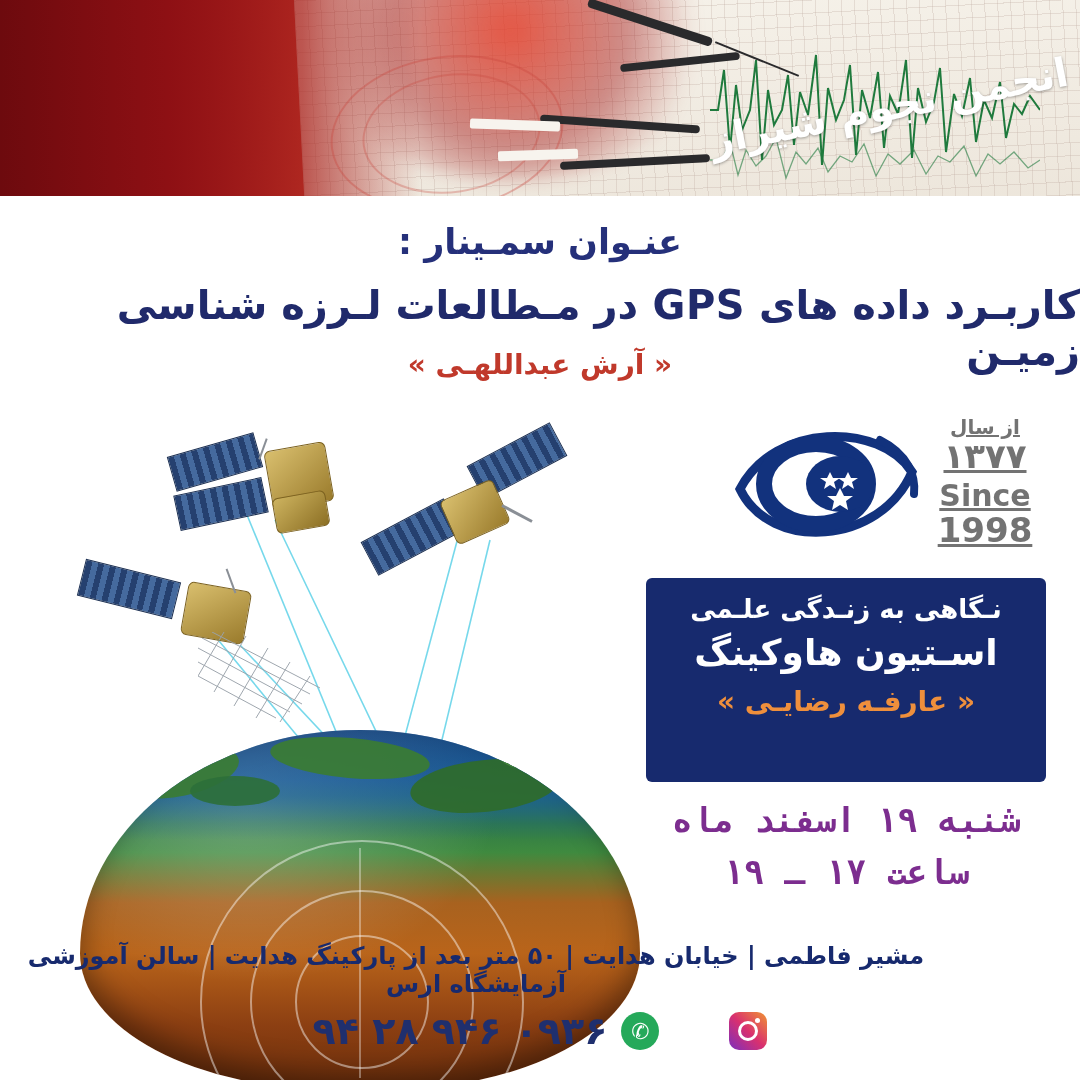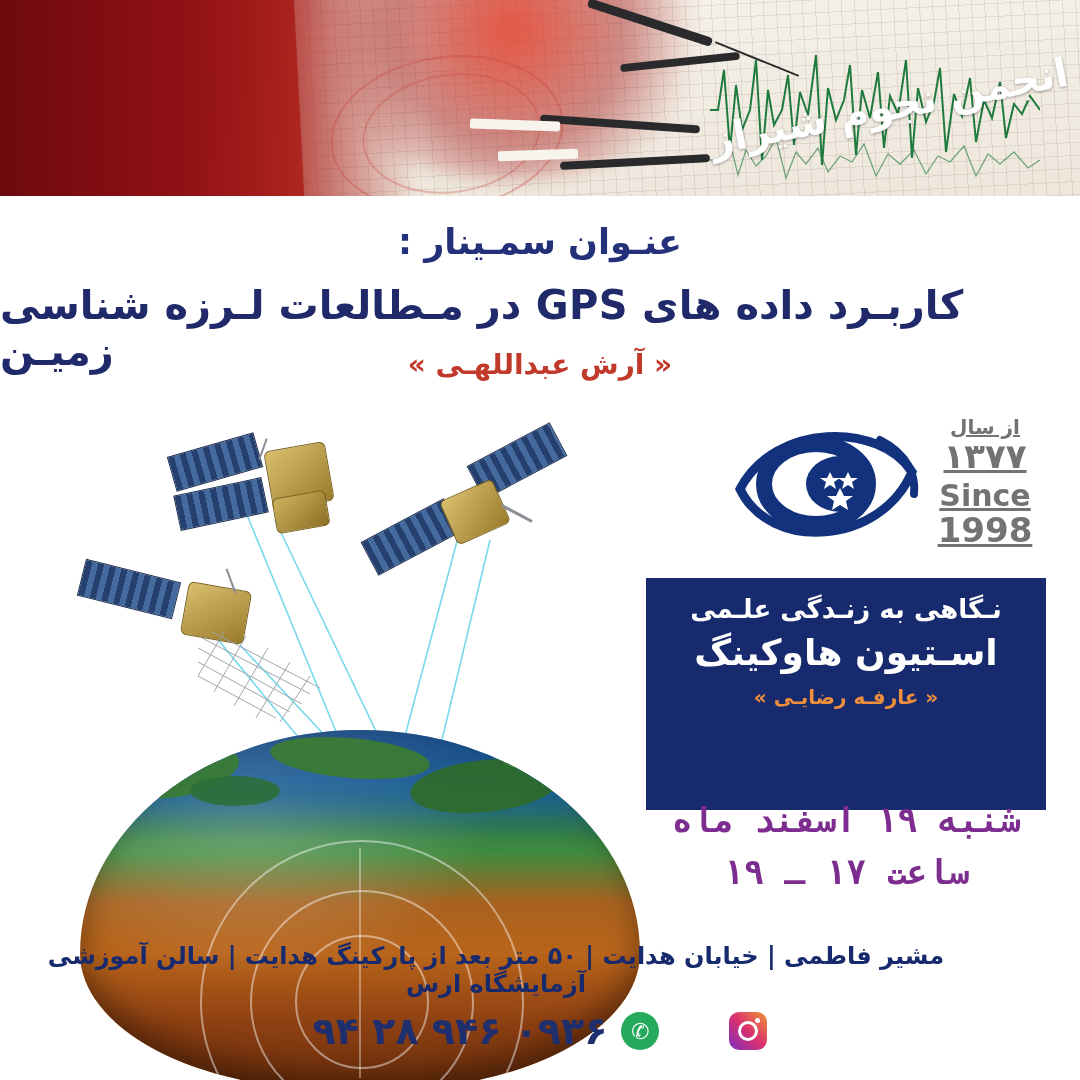--- a/index.html
+++ b/index.html
@@ -126,21 +126,21 @@
     font-size: 35px;
     font-weight: 700;
     color: #25307a;
     letter-spacing: 2px;
   }
   .seminar-title {
     position: absolute;
     top: 282px;
     left: 0;
     width: 1080px;
-    text-align: left;
+    text-align: right;
     font-size: 40px;
     font-weight: 700;
     color: #202a6b;
     letter-spacing: 0.5px;
   }
   .seminar-speaker {
     position: absolute;
     top: 348px;
     left: 0;
     width: 1080px;
@@ -246,31 +246,31 @@
   .emblem-text .since-fa-year { font-size: 34px; font-weight: 700; letter-spacing: 1px; }
   .emblem-text .since-en-label { font-size: 30px; font-weight: 700; margin-top: 4px; }
   .emblem-text .since-en-year { font-size: 34px; font-weight: 700; }
 
   
   .nextbox {
     position: absolute;
     right: 34px;
     top: 578px;
     width: 400px;
-    height: 232px;
+    height: 204px;
     background: #172a6e;
-    border-radius: 0;
+    border-radius: 6px;
     color: #ffffff;
     text-align: center;
     padding-top: 16px;
     box-sizing: border-box;
   }
   .nextbox .nb-kicker { font-size: 26px; font-weight: 700; letter-spacing: 1px; }
   .nextbox .nb-title { font-size: 36px; font-weight: 700; margin-top: 8px; }
-  .nextbox .nb-speaker { font-size: 20px; font-weight: 700; color: #ef8f3c; margin-top: 12px; }
+  .nextbox .nb-speaker { font-size: 28px; font-weight: 700; color: #ef8f3c; margin-top: 12px; }
 
   
   .datetime {
     position: absolute;
     right: 34px;
     top: 800px;
     width: 400px;
     text-align: center;
     color: #7c2d8f;
     font-family: Liberation Mono, monospace;
@@ -281,21 +281,20 @@
   
   .address {
     position: absolute;
     left: 0;
     top: 942px;
     width: 952px;
     text-align: center;
     font-size: 24px;
     font-weight: 700;
     color: #172a6e;
-    padding-left: 20px;
   }
 
   
   .footer {
     position: absolute;
     left: 0;
     top: 1000px;
     width: 1080px;
     height: 62px;
     display: flex;

